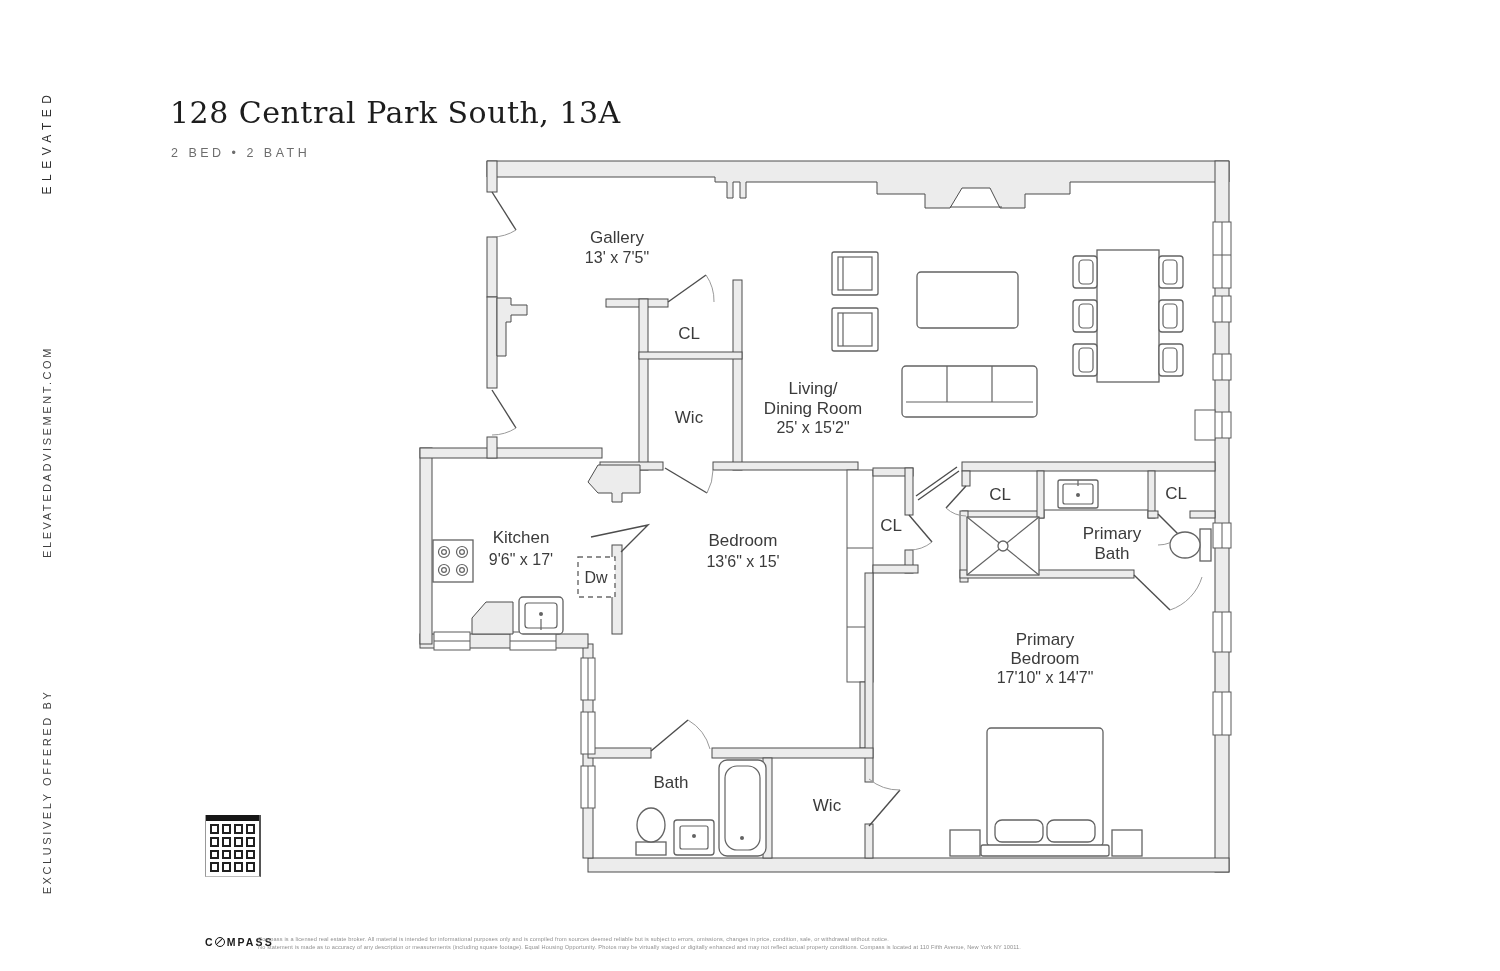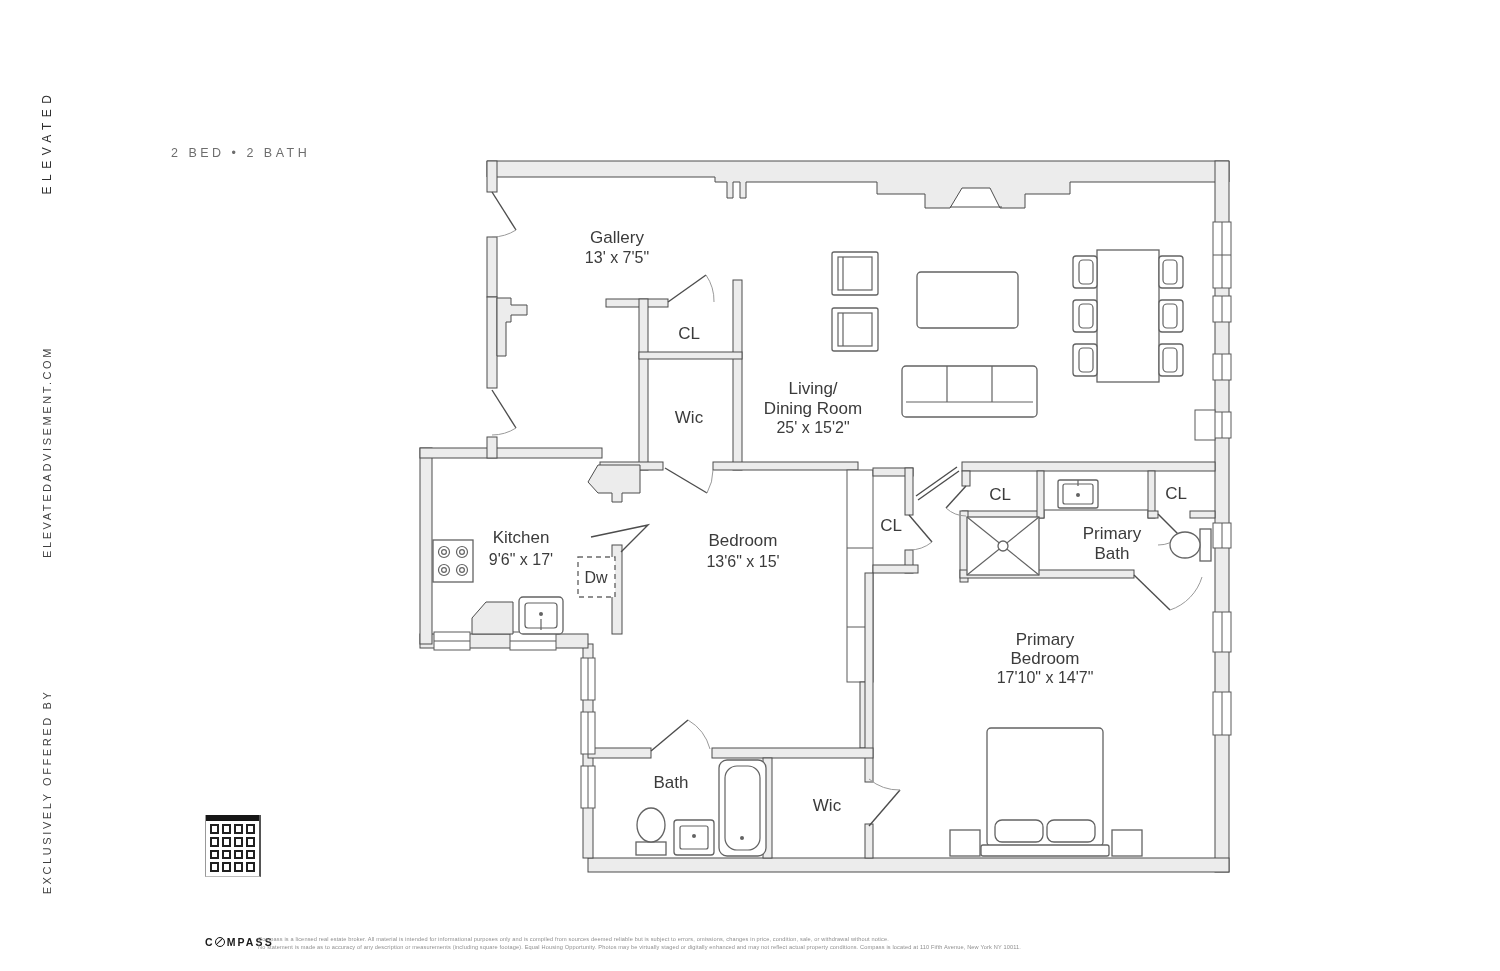--- a/index.html
+++ b/index.html
@@ -42,20 +42,21 @@
 </style>
 </head>
 <body>
 
 <div id="page">
 
   <div class="vtext brand" style="left:47px;top:142px;">ELEVATED</div>
   <div class="vtext" style="left:47px;top:452px;">ELEVATEDADVISEMENT.COM</div>
   <div class="vtext" style="left:47px;top:792px;">EXCLUSIVELY OFFERED BY</div>
 
+  <div id="title">128 Central Park South, 13A</div>
   <div id="subtitle">2 BED • 2 BATH</div>
 
   <svg id="plan" width="830" height="730" viewBox="410 150 830 730">
 
     <g>
 
       <path class="wall" d="M487,161 L1229,161 L1229,182 L1070,182 L1070,194 L1025,194 L1025,208 L1000,208 L990,188 L962,188 L950,208 L925,208 L925,194 L877,194 L877,182 L746,182 L746,198 L740,198 L740,182 L733,182 L733,198 L727,198 L727,182 L715,182 L715,177 L487,177 Z"></path>
       <line class="wline" x1="950" y1="207" x2="1002" y2="207"></line>
 
       <rect class="wall" x="1215" y="161" width="14" height="711"></rect>

